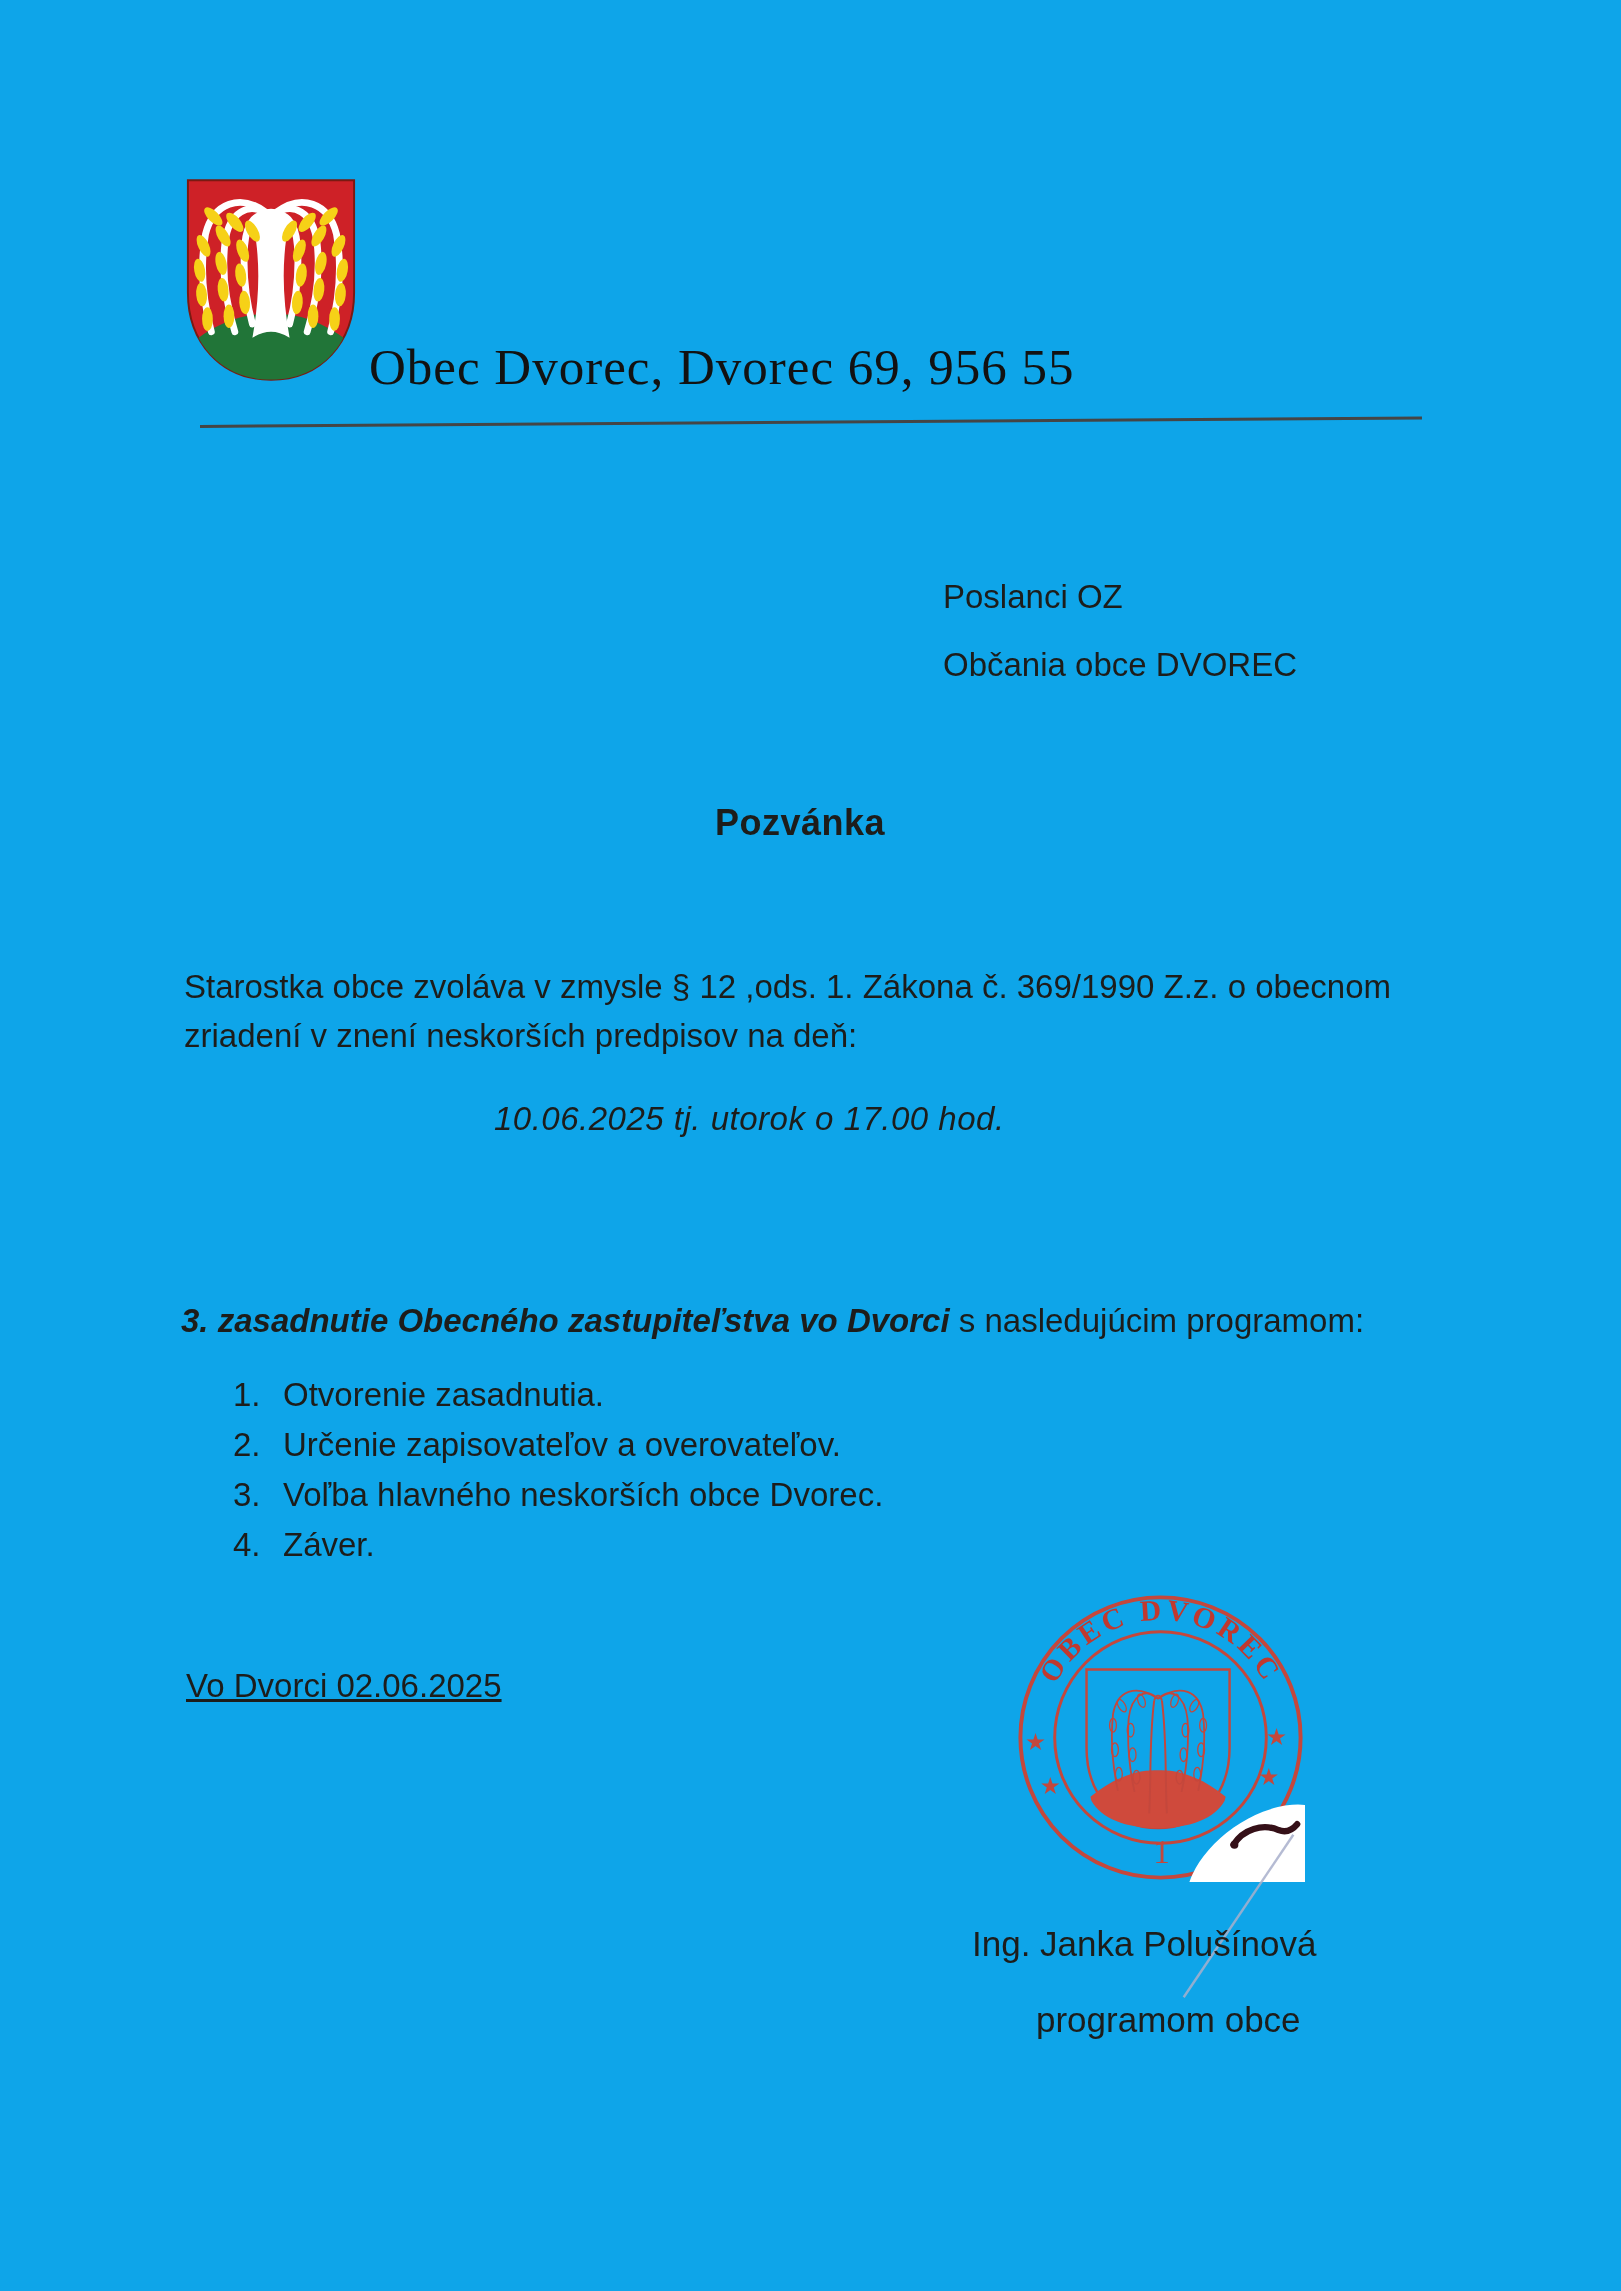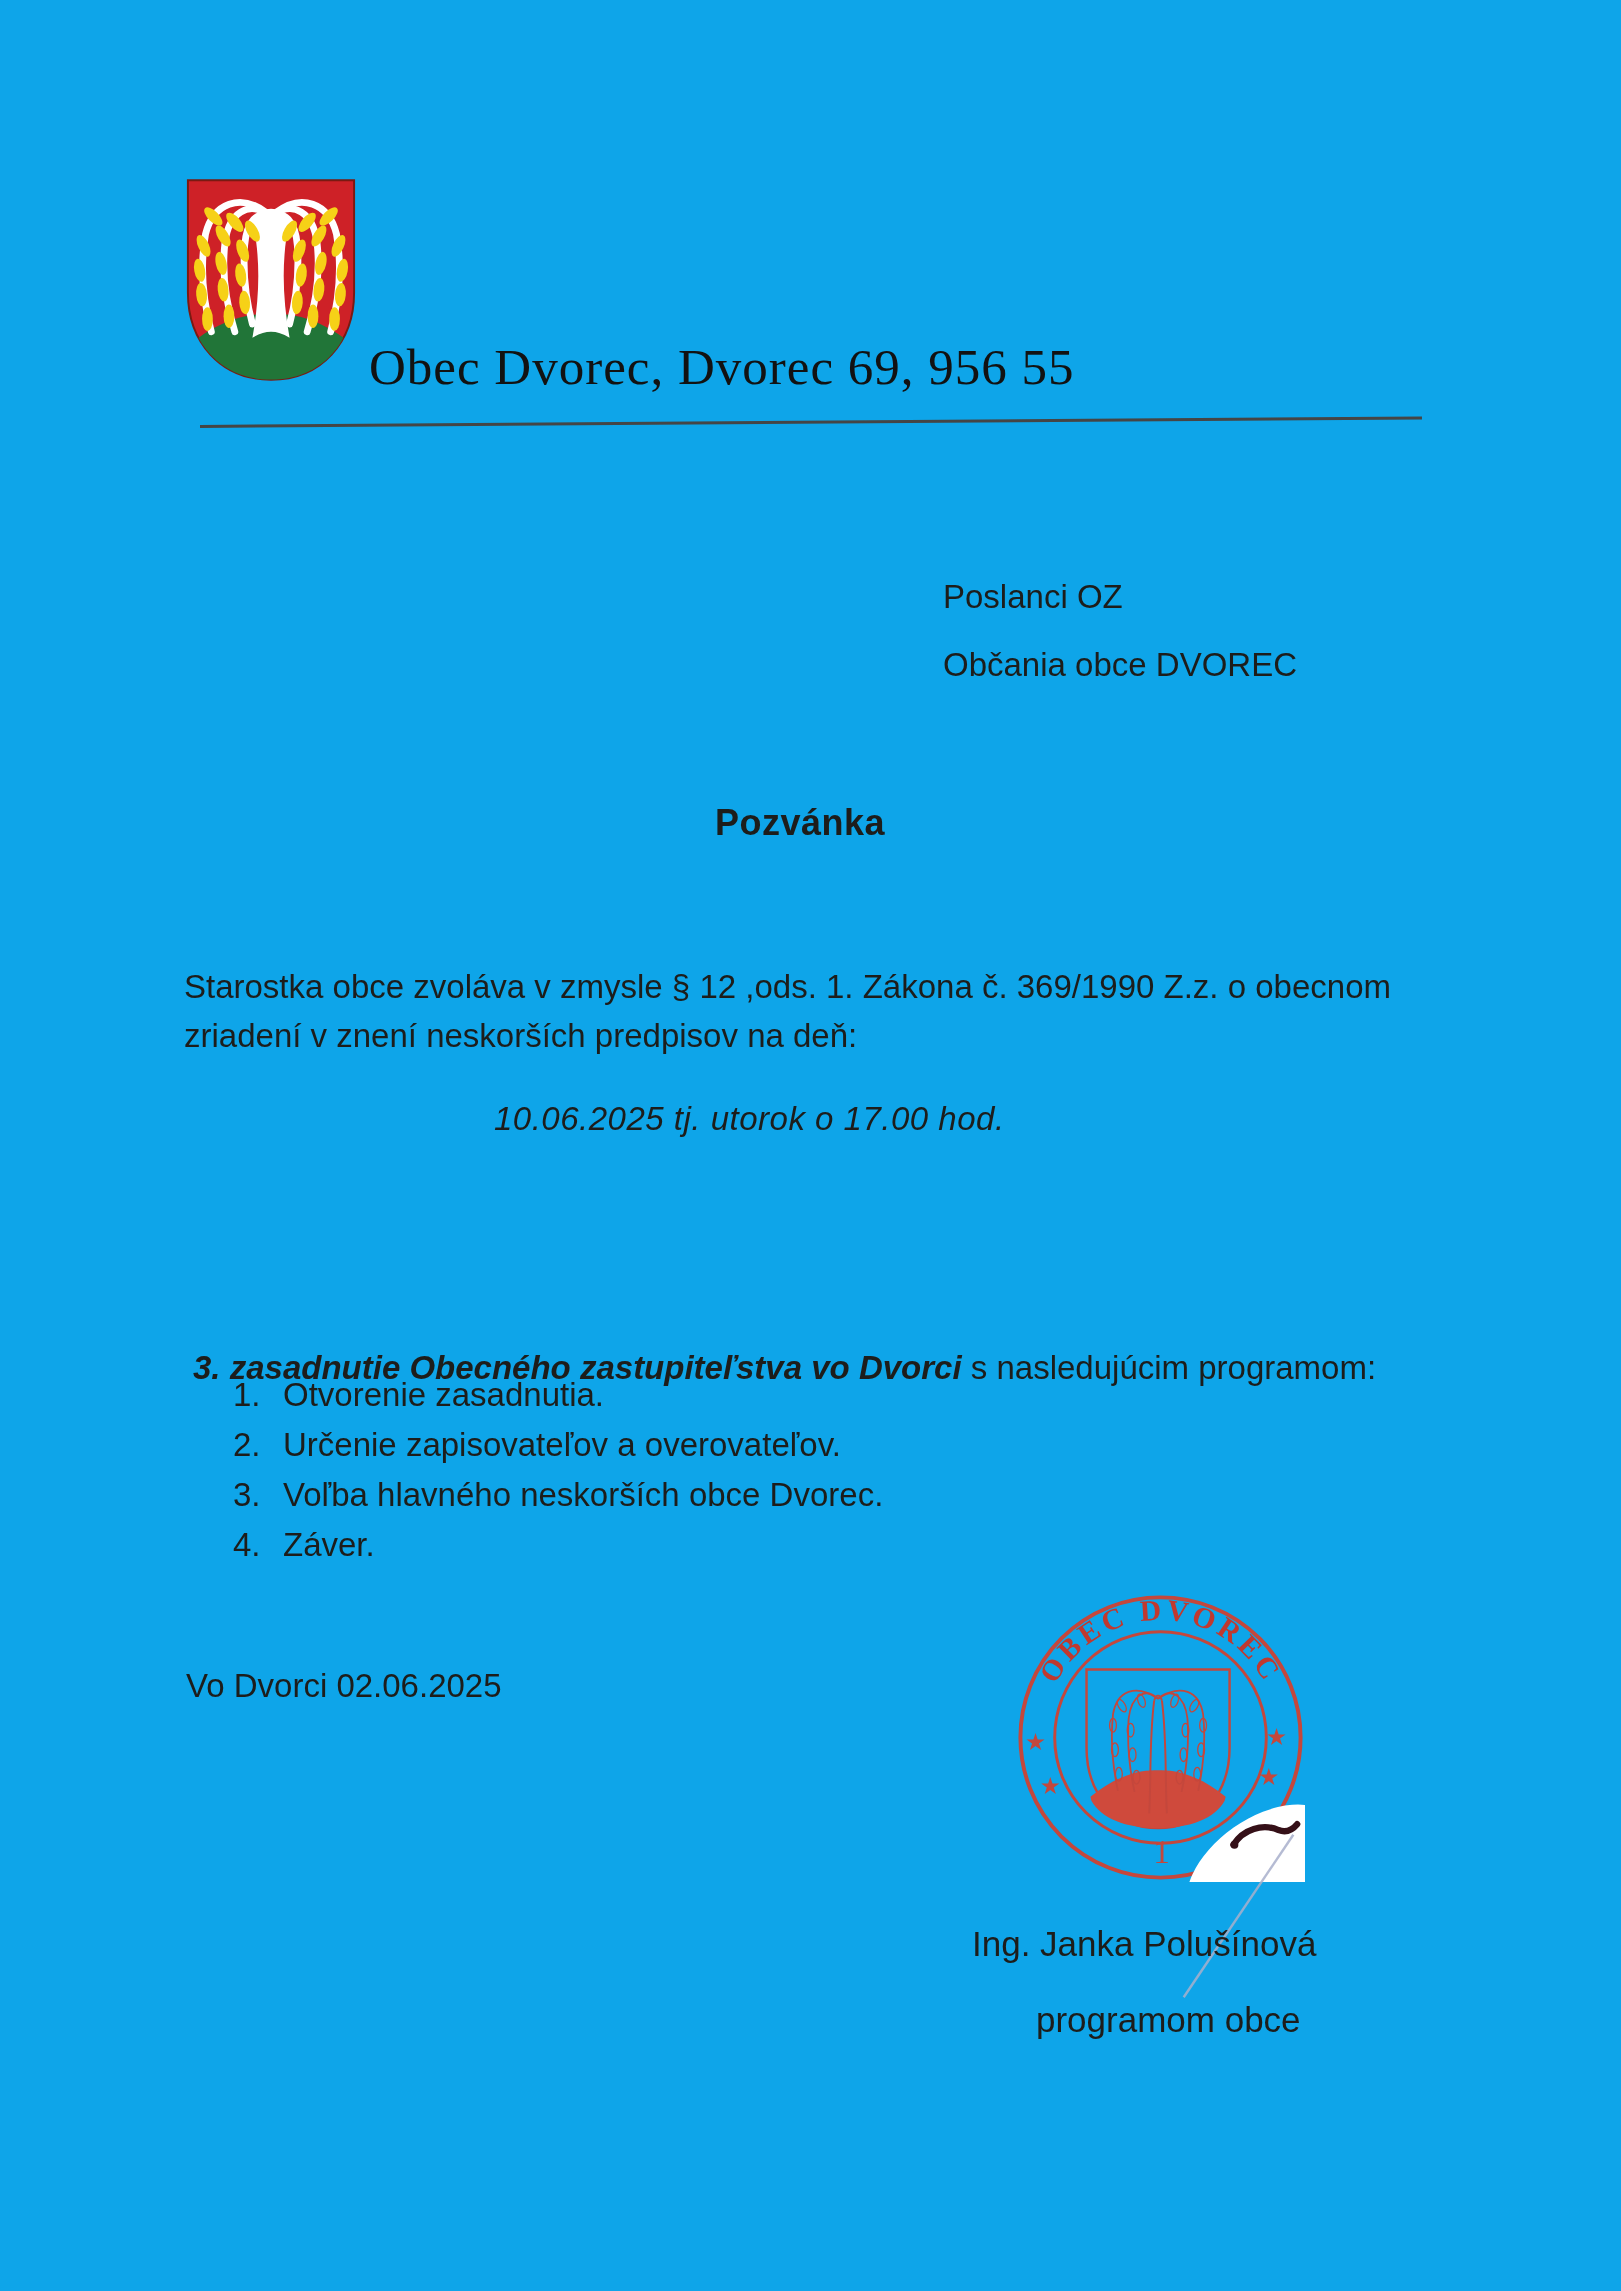--- a/index.html
+++ b/index.html
@@ -10,26 +10,26 @@
   }
   .abs{position:absolute;}
   .serif{font-family:"Liberation Serif",serif;}
   .header-org{left:369px;top:339px;font-size:51px;line-height:57px;color:#121212;letter-spacing:1px;}
   .rule{left:200px;top:425px;width:1222px;height:2.9px;background:#454545;transform:rotate(-0.4deg);transform-origin:left center;}
   .recip1{left:943px;top:578px;font-size:33px;}
   .recip2{left:943px;top:646px;font-size:33px;}
   .doc-title{left:715px;top:802px;font-size:36px;font-weight:bold;letter-spacing:0.5px;}
   .intro{left:184px;top:962px;width:1294px;font-size:33px;line-height:49px;}
   .datetime{left:494px;top:1100px;font-size:33px;font-weight:normal;font-style:italic;letter-spacing:0.5px;}
-  .session{left:193px;top:1302px;font-size:33px;margin-top:47px;}
+  .session{left:181px;top:1302px;font-size:33px;}
   .session .bi{font-weight:bold;font-style:italic;}
   .agenda{left:233px;top:1376px;font-size:33px;}
   .agenda-row{display:flex;height:50px;align-items:flex-start;}
   .agenda-num{width:50px;flex:0 0 50px;}
-  .place-date{left:186px;top:1667px;font-size:33px;}
+  .place-date{left:186px;top:1667px;font-size:33px;text-decoration:underline;}
   .sig-name{left:972px;top:1924px;font-size:35px;z-index:4;}
   .sig-role{left:1036px;top:2000px;font-size:35px;z-index:4;}
   .stamp-box{left:1016px;top:1593px;z-index:1;}
   .penline-box{left:1166px;top:1823px;z-index:3;}
   .arms-box{left:184px;top:177px;}
 </style>
 </head>
 <body>
 
 <div class="page">

